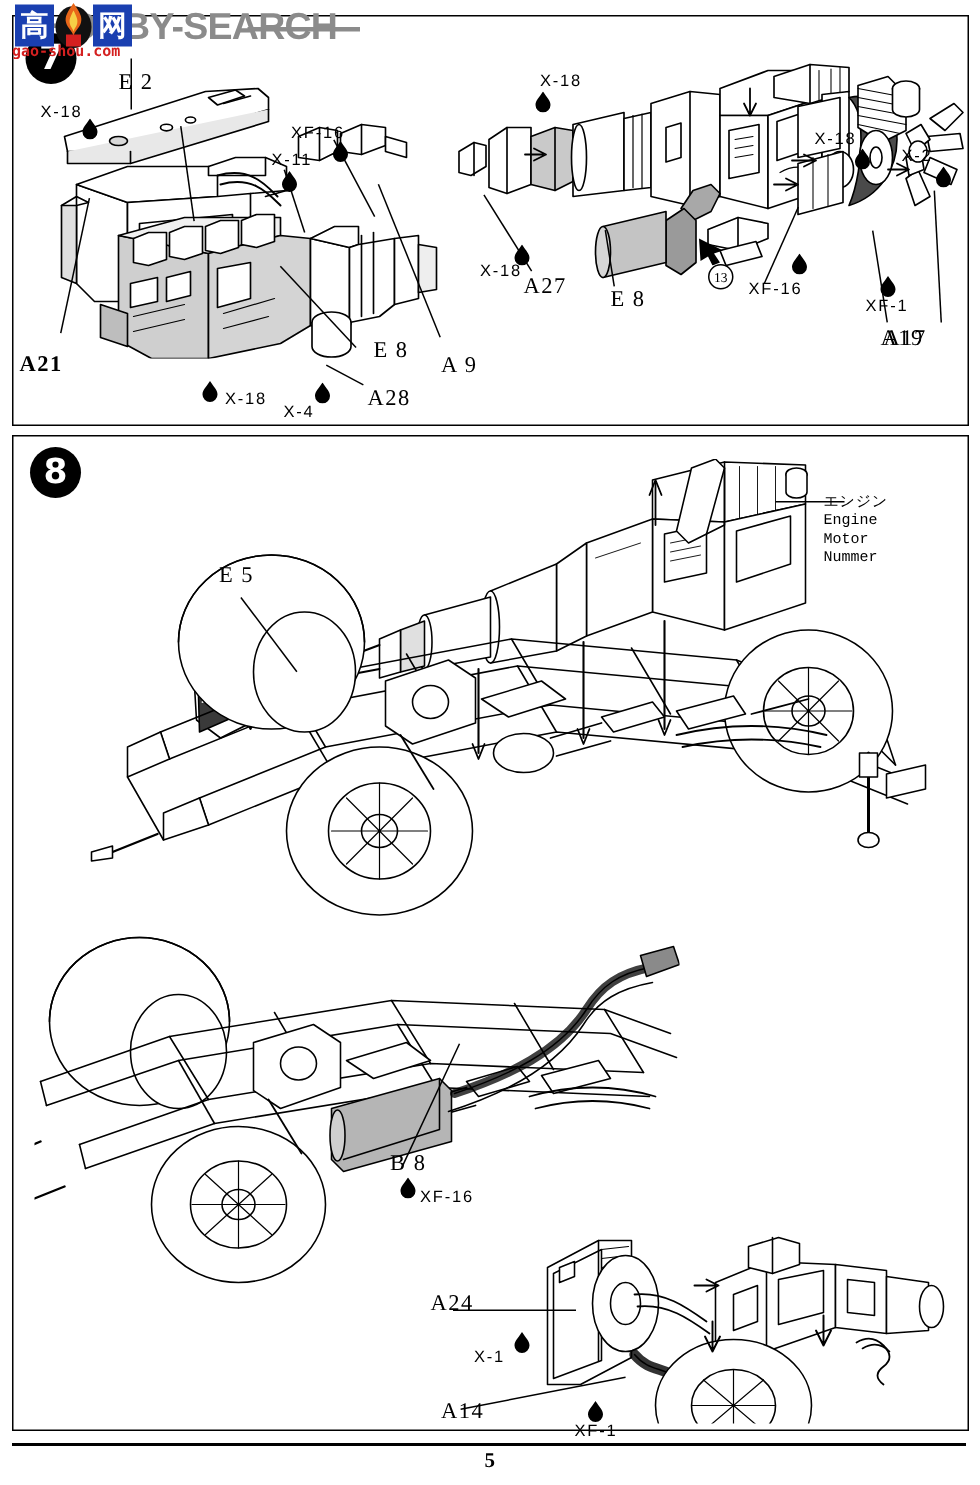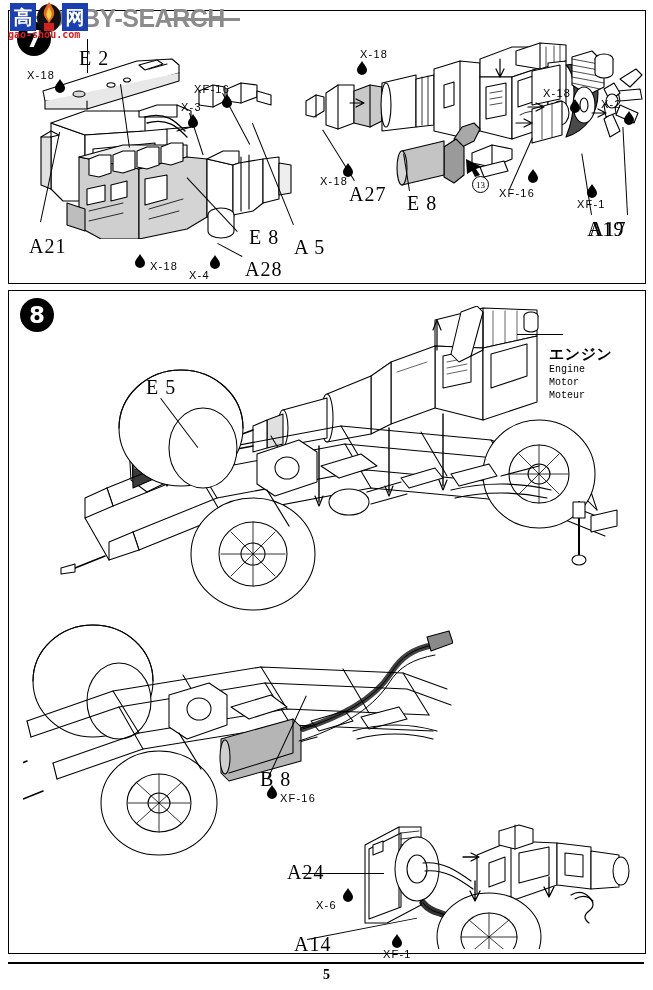--- a/index.html
+++ b/index.html
@@ -21,21 +21,21 @@
     background:#000;color:#fff;font-weight:bold;font-size:23px;
     display:flex;align-items:center;justify-content:center;
     font-family:"DejaVu Sans",sans-serif;line-height:1;
   }
 
   
   .lbl{
     position:absolute;white-space:nowrap;line-height:1;
     font-family:"Liberation Serif","DejaVu Serif",serif;
   }
-  .lbl-part{font-size:20px;letter-spacing:1px;text-align:right;}
+  .lbl-part{font-size:15px;letter-spacing:1px;text-align:right;}
   .lbl-paint{font-size:11px;letter-spacing:1.2px;
              font-family:"Liberation Sans","DejaVu Sans",sans-serif;}
 
   
   .drop{position:absolute;width:12px;height:14px;}
   .drop svg{display:block;width:100%;height:100%;}
 
   
   .leader{position:absolute;background:#000;transform-origin:0 0;height:1px;}
 
@@ -49,22 +49,22 @@
   
   #decal-legend{position:absolute;left:425px;top:206px;width:205px;}
   #decal-legend .jp{font-size:10px;line-height:1.35;margin:0;
       font-family:"DejaVu Sans",sans-serif;font-weight:bold;}
   #decal-legend .ln{font-size:9px;line-height:1.32;margin:0;
       font-family:"Liberation Sans",sans-serif;}
   .decal-arrow{position:absolute;left:0px;top:-22px;width:46px;height:22px;}
 
   
   #engine-callout{position:absolute;left:548px;top:328px;line-height:1.28;}
-  #engine-callout .jp{font-size:15px;font-weight:bold;
-      font-family:"DejaVu Sans",sans-serif;letter-spacing:.5px;margin-top:16px;}
+  #engine-callout .jp{font-size:10px;font-weight:normal;
+      font-family:"DejaVu Sans",sans-serif;letter-spacing:.5px;}
   #engine-callout .en{font-size:10px;font-family:Liberation Mono, monospace;}
 
   
   #footer-rule{position:absolute;left:8px;top:962px;width:636px;height:1.6px;background:#000;}
   #page-number{position:absolute;left:0;top:967px;width:653px;text-align:center;
     font-size:14px;font-weight:bold;font-family:"Liberation Serif",serif;}
 
   
   #watermark{position:absolute;left:0px;top:0px;width:240px;height:40px;
      z-index:50;pointer-events:none;}
@@ -282,46 +282,46 @@
 
     <div class="lbl lbl-part" style="left:70px;top:37px;">E 2</div>
 
     <div class="lbl lbl-paint" style="left:185px;top:73px;">XF-16</div>
     <div class="drop" style="left:212px;top:83px;">
       <svg viewBox="0 0 12 14">
           <path d="M6 0 C3.5 4 1 6 1 9 A5 5 0 0 0 11 9 C11 6 8.5 4 6 0 Z" fill="#000"></path>
         </svg>
     </div>
 
-    <div class="lbl lbl-paint" style="left:172px;top:91px;">X-3</div>
+    <div class="lbl lbl-paint" style="left:172px;top:91px;">X-11</div>
     <div class="drop" style="left:178px;top:103px;">
       <svg viewBox="0 0 12 14">
           <path d="M6 0 C3.5 4 1 6 1 9 A5 5 0 0 0 11 9 C11 6 8.5 4 6 0 Z" fill="#000"></path>
         </svg>
     </div>
 
-    <div class="lbl lbl-part" style="left:20px;top:225px;">A21</div>
+    <div class="lbl lbl-part" style="left:4px;top:225px;font-weight:bold;">A21</div>
 
     <div class="drop" style="left:125px;top:243px;">
       <svg viewBox="0 0 12 14">
           <path d="M6 0 C3.5 4 1 6 1 9 A5 5 0 0 0 11 9 C11 6 8.5 4 6 0 Z" fill="#000"></path>
         </svg>
     </div>
     <div class="lbl lbl-paint" style="left:141px;top:250px;">X-18</div>
 
     <div class="drop" style="left:200px;top:244px;">
       <svg viewBox="0 0 12 14">
           <path d="M6 0 C3.5 4 1 6 1 9 A5 5 0 0 0 11 9 C11 6 8.5 4 6 0 Z" fill="#000"></path>
         </svg>
     </div>
     <div class="lbl lbl-paint" style="left:180px;top:259px;">X-4</div>
 
     <div class="lbl lbl-part" style="left:236px;top:248px;">A28</div>
     <div class="lbl lbl-part" style="left:240px;top:216px;">E 8</div>
-    <div class="lbl lbl-part" style="left:285px;top:226px;">A 5</div>
+    <div class="lbl lbl-part" style="left:285px;top:226px;">A 9</div>
 
     <div class="lbl lbl-paint" style="left:351px;top:38px;">X-18</div>
     <div class="drop" style="left:347px;top:50px;">
       <svg viewBox="0 0 12 14">
           <path d="M6 0 C3.5 4 1 6 1 9 A5 5 0 0 0 11 9 C11 6 8.5 4 6 0 Z" fill="#000"></path>
         </svg>
     </div>
 
     <div class="lbl lbl-paint" style="left:311px;top:165px;">X-18</div>
     <div class="drop" style="left:333px;top:152px;">
@@ -638,35 +638,35 @@
     </div>
     <div class="lbl lbl-paint" style="left:271px;top:502px;">XF-16</div>
 
     <div class="lbl lbl-part" style="left:278px;top:571px;">A24</div>
 
     <div class="drop" style="left:333px;top:597px;">
       <svg viewBox="0 0 12 14">
           <path d="M6 0 C3.5 4 1 6 1 9 A5 5 0 0 0 11 9 C11 6 8.5 4 6 0 Z" fill="#000"></path>
         </svg>
     </div>
-    <div class="lbl lbl-paint" style="left:307px;top:609px;">X-6</div>
+    <div class="lbl lbl-paint" style="left:307px;top:609px;">X-1</div>
 
     <div class="lbl lbl-part" style="left:285px;top:643px;">A14</div>
     <div class="drop" style="left:382px;top:643px;">
       <svg viewBox="0 0 12 14">
           <path d="M6 0 C3.5 4 1 6 1 9 A5 5 0 0 0 11 9 C11 6 8.5 4 6 0 Z" fill="#000"></path>
         </svg>
     </div>
     <div class="lbl lbl-paint" style="left:374px;top:658px;">XF-1</div>
 
     <div id="engine-callout" style="left:540px;top:38px;">
       <div class="jp">エンジン</div>
       <div class="en">Engine</div>
       <div class="en">Motor</div>
-      <div class="en">Moteur</div>
+      <div class="en">Nummer</div>
     </div>
   </div>
 
   <div class="step-badge" style="left:17px;top:22px;z-index:40;">7</div>
   <div class="step-badge" style="left:20px;top:298px;">8</div>
 
   <div id="footer-rule"></div>
   <div id="page-number">5</div>
 
   <div id="watermark">

